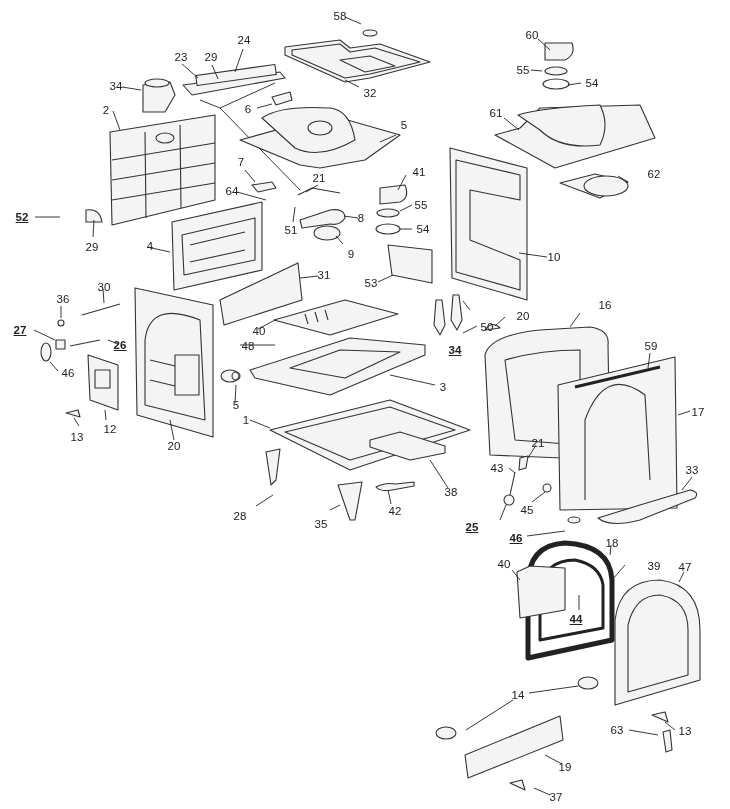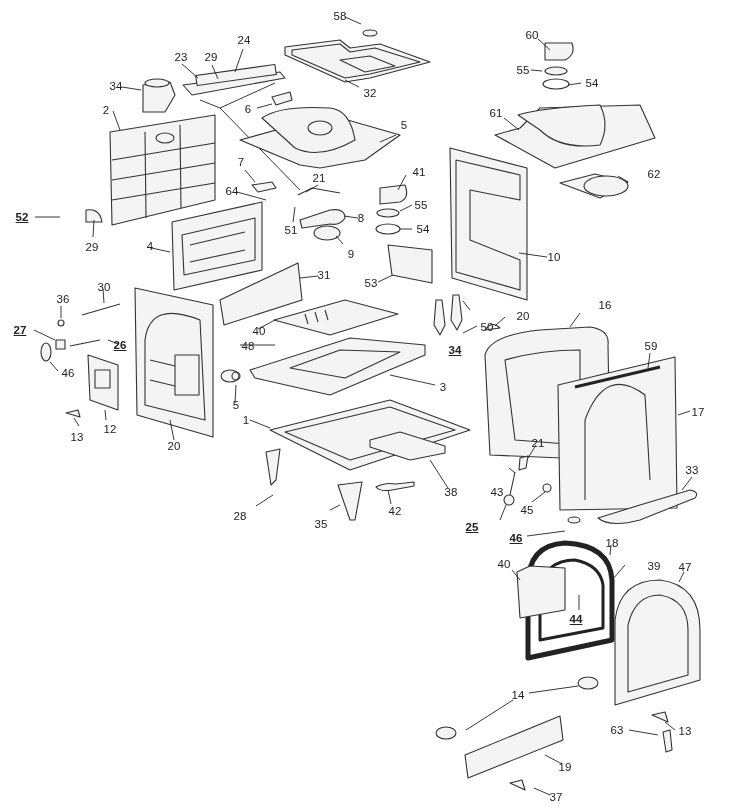--- a/index.html
+++ b/index.html
@@ -321,21 +321,21 @@
 <span class="lbl" style="left:395px;top:511px">42</span>
 <span class="lbl" style="left:451px;top:492px">38</span>
 <span class="lbl" style="left:487px;top:327px">50</span>
 <span class="lbl bold" style="left:455px;top:350px">34</span>
 <span class="lbl" style="left:523px;top:316px">20</span>
 <span class="lbl" style="left:605px;top:305px">16</span>
 <span class="lbl" style="left:651px;top:346px">59</span>
 <span class="lbl" style="left:698px;top:412px">17</span>
 <span class="lbl" style="left:692px;top:470px">33</span>
 <span class="lbl" style="left:538px;top:443px">21</span>
-<span class="lbl" style="left:497px;top:492px">43</span>
+<span class="lbl" style="left:497px;top:468px">43</span>
 <span class="lbl" style="left:527px;top:510px">45</span>
 <span class="lbl bold" style="left:472px;top:527px">25</span>
 <span class="lbl bold" style="left:516px;top:538px">46</span>
 <span class="lbl" style="left:612px;top:543px">18</span>
 <span class="lbl" style="left:504px;top:564px">40</span>
 <span class="lbl" style="left:654px;top:566px">39</span>
 <span class="lbl bold" style="left:576px;top:619px">44</span>
 <span class="lbl" style="left:685px;top:567px">47</span>
 <span class="lbl" style="left:518px;top:695px">14</span>
 <span class="lbl" style="left:565px;top:767px">19</span>

